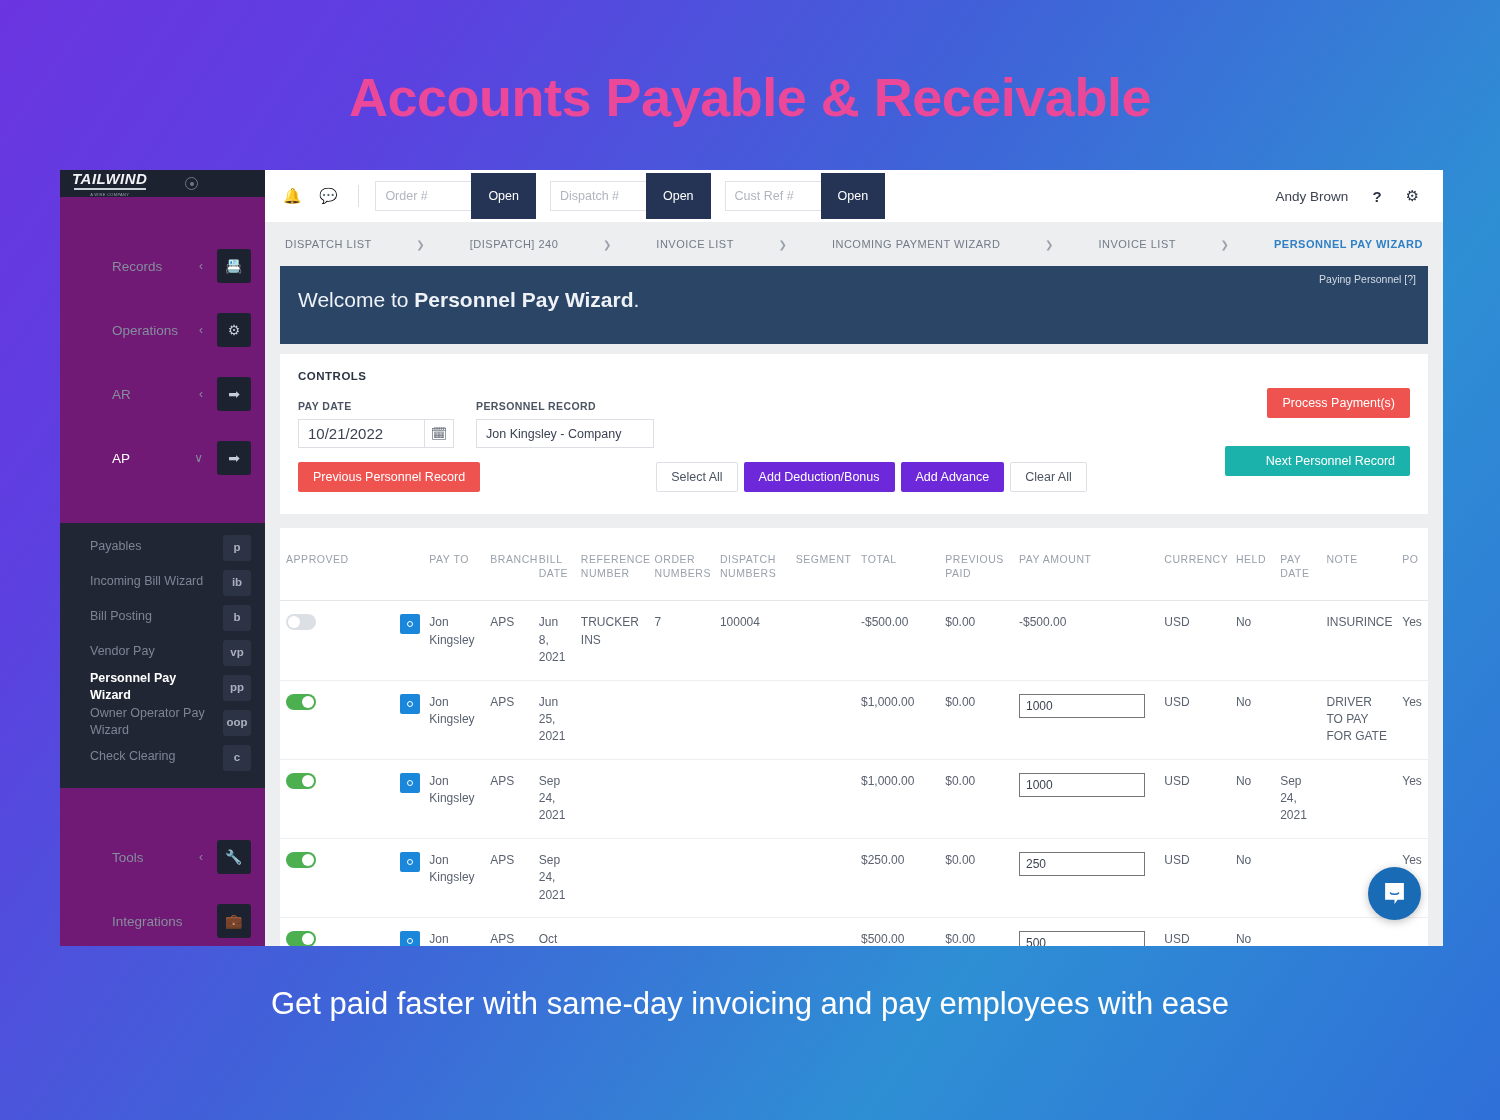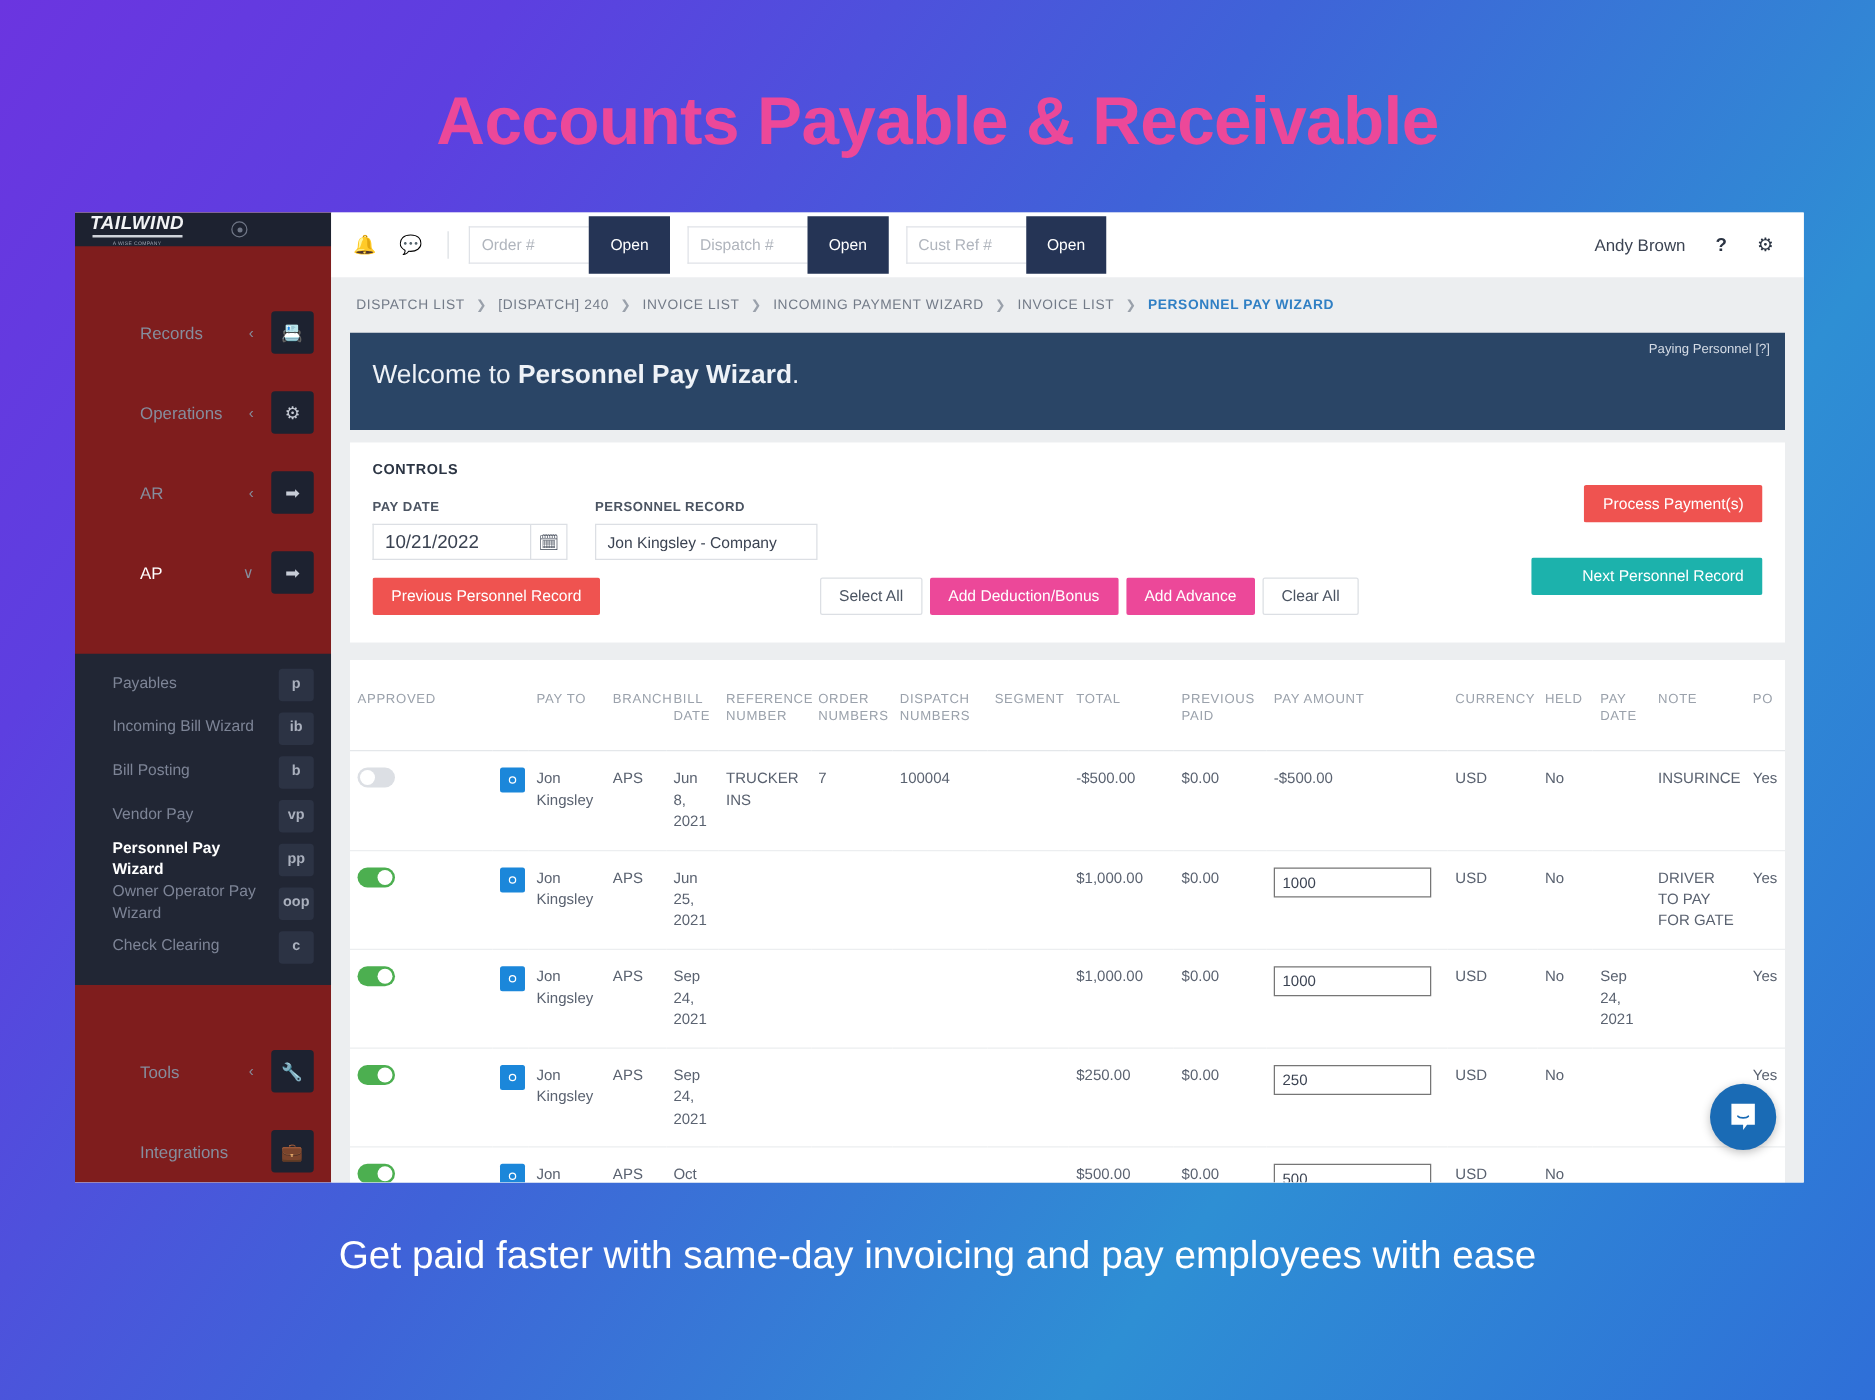--- a/index.html
+++ b/index.html
@@ -28,21 +28,21 @@
   .app {
     position: absolute; left: 60px; top: 170px;
     width: 1383px; height: 776px;
     background: #ffffff;
     overflow: hidden;
     display: flex;
   }
   
   .sidebar {
     width: 205px; flex: 0 0 205px;
-    background: #7f1d1d;
+    background: #701a75;
     color: #8b91a1;
     display: flex; flex-direction: column; gap: 33px;
   }
   .sidebar-logo {
     height: 52px; background: #1d2230;
     display: flex; align-items: center; padding: 0 12px;
   }
   .logo-mark { display:flex; flex-direction:column; align-items:center; }
   .logo-word {
     font-size: 15px; font-weight: bold; color: #f2f3f5;
@@ -106,21 +106,21 @@
     font-family: "Liberation Sans", sans-serif;
   }
   .tb-right { margin-left:auto; display:flex; align-items:center; gap:24px; padding-right: 6px;}
   .tb-user { font-size: 13.5px; color:#3b4352; }
   .tb-q { font-size:15px; color:#2b3443; font-weight:bold; cursor:pointer;}
   .tb-gear { font-size:15px; color:#2b3443; cursor:pointer;}
   
   .crumbs {
     height: 44px; display:flex; align-items:center; gap:9px;
     padding: 0 20px; font-size: 11px; letter-spacing: .5px;
-    color: #737b88; background:#eceef0; flex:0 0 44px;
+    color: #737b88; background:#eceef0; flex:0 0 44px;justify-content:space-between;
   }
   .crumb { cursor:pointer; }
   .crumb.current { color:#2f7fc4; font-weight:bold; }
   .crumb-sep { color:#9aa1ab; font-size:10px; }
   
   .scroll {
     flex:1; overflow:hidden; padding: 0 15px 0 15px; background:#eceef0;
   }
   .banner {
     background:#2a4566; height: 78px; position:relative; padding: 22px 20px 0 18px;
@@ -148,21 +148,21 @@
   .inp-person {
     width: 178px; height: 29px; border:1px solid #dcdfe4; padding: 0 9px;
     font-size: 12.5px; color:#3b4352; font-family:"Liberation Sans", sans-serif;
   }
   .btn-row { display:flex; align-items:center; margin-top: 14px; }
   .btn {
     height: 30px; border:1px solid transparent; font-size:12.5px; cursor:pointer;
     padding: 0 14px; font-family:"Liberation Sans", sans-serif; border-radius:2px;
   }
   .btn-red { background:#ef5350; color:#fff; }
-  .btn-navy { background:#ec4899; color:#fff; }
+  .btn-navy { background:#6d28d9; color:#fff; }
   .btn-white { background:#fff; color:#4b5462; border:1px solid #dcdfe4; }
   .btn-teal { background:#1cb2ac; color:#fff;padding-left:40px; }
   .mid-btns { display:flex; gap:6px; margin-left: 176px; }
   .btn-process { position:absolute; right:18px; top:34px; }
   .btn-next { position:absolute; right:18px; top: 92px; }
   
   .tbl-card { background:#fff; margin-top: 14px; }
   table { width: 100%; border-collapse: collapse; table-layout: fixed; }
   thead th {
     font-size: 10.5px; color:#9aa1ab; font-weight: 400; letter-spacing:.55px;

